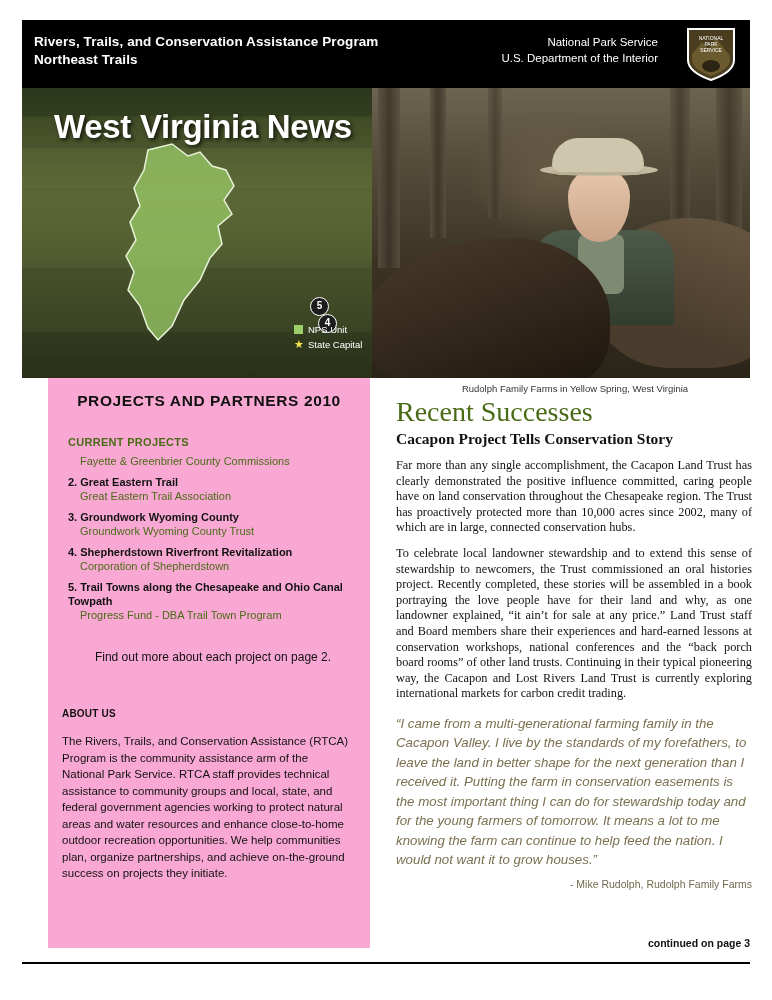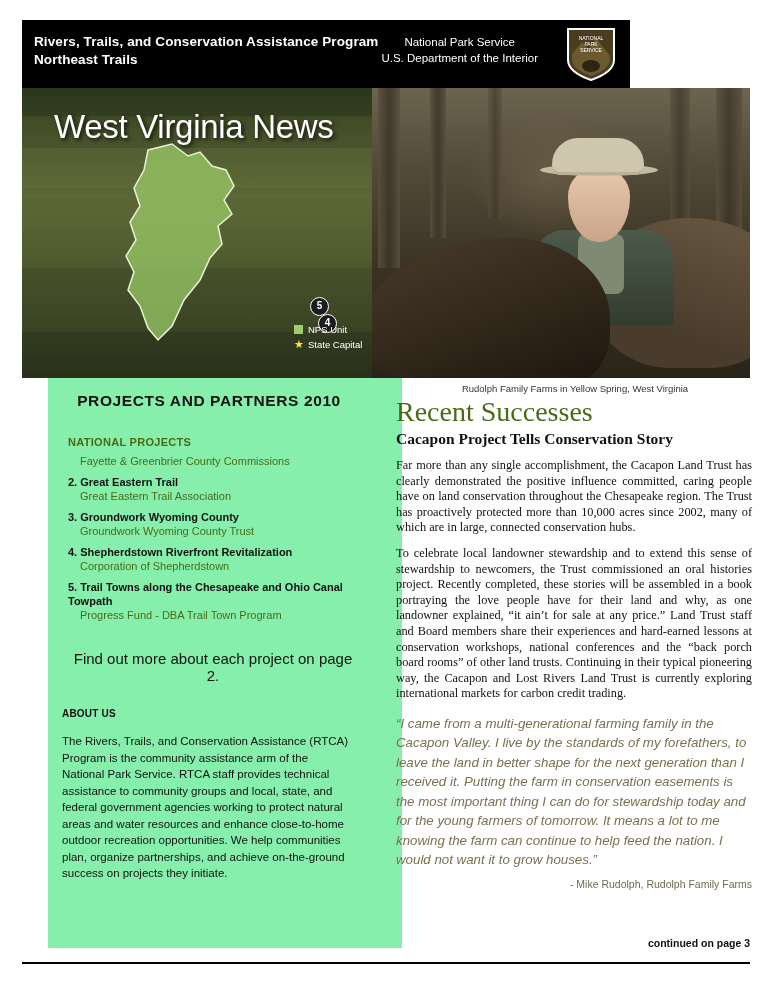--- a/index.html
+++ b/index.html
@@ -20,21 +20,21 @@
     width: 772px;
     height: 1000px;
     background: #ffffff;
   }
 
   
   .header-bar {
     position: absolute;
     left: 22px;
     top: 20px;
-    width: 608px;
+    width: 728px;
     height: 68px;
     background: #000000;
   }
   .header-left {
     position: absolute;
     left: 12px;
     top: 13px;
     color: #ffffff;
     font-size: 13.5px;
     line-height: 18px;
@@ -42,21 +42,21 @@
     letter-spacing: 0.1px;
   }
   .header-left .line2 { font-weight: bold; }
   .header-right {
     position: absolute;
     right: 92px;
     top: 14px;
     color: #ffffff;
     font-size: 11.5px;
     line-height: 16px;
-    text-align: center;
+    text-align: right;
   }
   .nps-logo {
     position: absolute;
     right: 10px;
     top: 6px;
     width: 58px;
     height: 56px;
   }
 
   
@@ -184,21 +184,21 @@
     top: 52px;
     width: 130px;
     height: 210px;
   }
   .title-banner {
     position: absolute;
     left: 32px;
     top: 20px;
     color: #ffffff;
     font-size: 33px;
-    font-weight: normal;
+    font-weight: bold;
     text-shadow: 2px 2px 4px rgba(0,0,0,0.8);
     letter-spacing: -0.3px;
   }
   .map-pin {
     position: absolute;
     width: 17px;
     height: 17px;
     border-radius: 50%;
     background: #1c1c1c;
     border: 1.5px solid #ffffff;
@@ -244,22 +244,21 @@
     text-align: center;
   }
 
   
   .left-col {
     position: absolute;
     left: 48px;
     top: 378px;
     width: 322px;
     height: 570px;
-    background: #86efac;
-    padding-left: 32px;
+    background: #f9a8d4;
   }
   .projects-title {
     position: absolute;
     left: 0;
     top: 14px;
     width: 322px;
     text-align: center;
     font-size: 15.5px;
     font-weight: bold;
     letter-spacing: 0.6px;
@@ -293,21 +292,21 @@
     color: #4a6b16;
     font-weight: normal;
     padding-left: 12px;
   }
   .findout {
     position: absolute;
     left: 20px;
     top: 272px;
     width: 290px;
     text-align: center;
-    font-size: 15px;
+    font-size: 12px;
     color: #111111;
   }
   .about-title {
     position: absolute;
     left: 14px;
     top: 330px;
     font-size: 10px;
     font-weight: bold;
     color: #111111;
     letter-spacing: 0.2px;
@@ -456,21 +455,21 @@
           <span>State Capital</span>
         </div>
       </div>
     </div>
   </div>
 
   <div class="photo-caption">Rudolph Family Farms in Yellow Spring, West Virginia</div>
 
   <div class="left-col">
     <div class="projects-title">PROJECTS AND PARTNERS 2010</div>
-    <div class="current-projects-label">NATIONAL PROJECTS</div>
+    <div class="current-projects-label">CURRENT PROJECTS</div>
 
     <div class="proj-list">
       <div class="proj-item">
         <div class="proj-partner">Fayette &amp; Greenbrier County Commissions</div>
       </div>
       <div class="proj-item">
         <div><span class="proj-name">2.</span>
              <span class="proj-name">Great Eastern Trail</span></div>
         <div class="proj-partner">Great Eastern Trail Association</div>
       </div>

